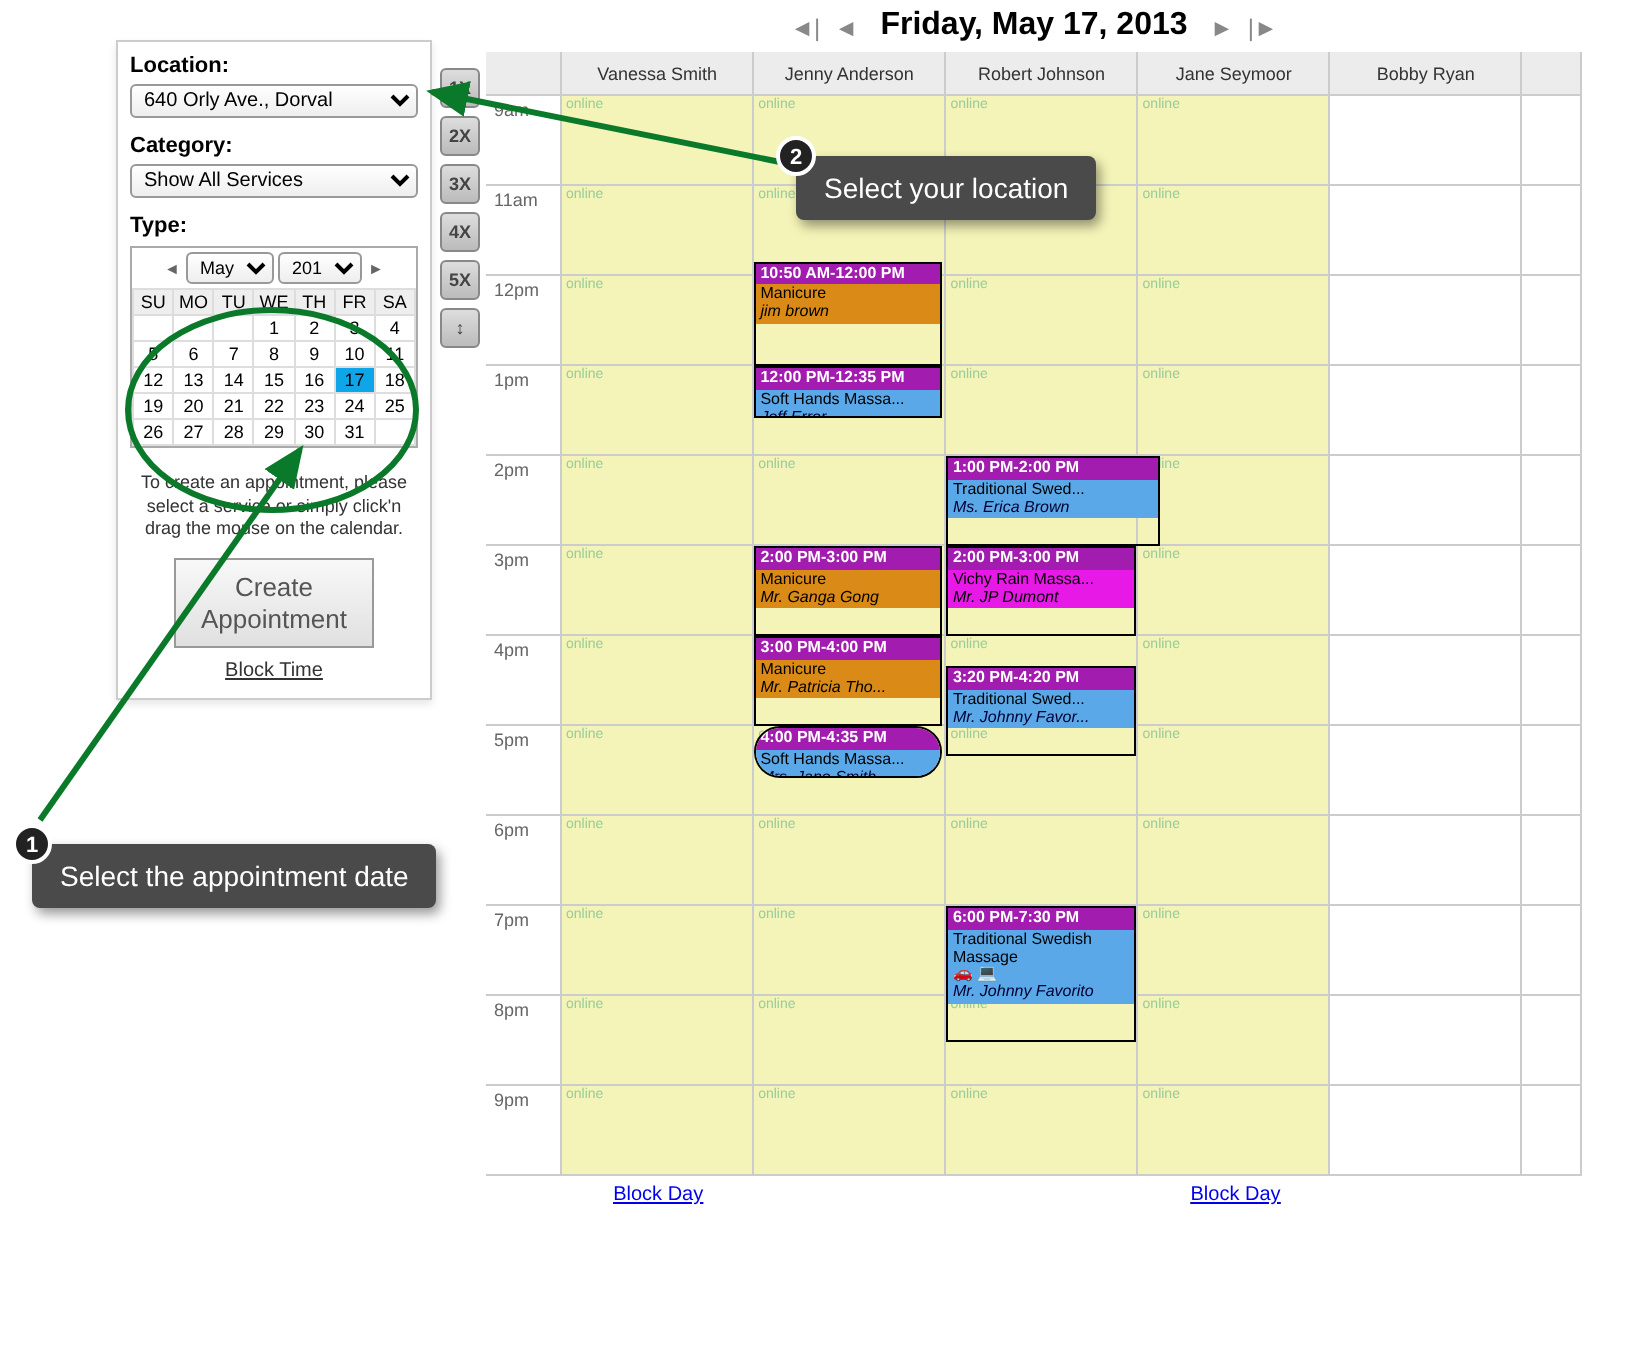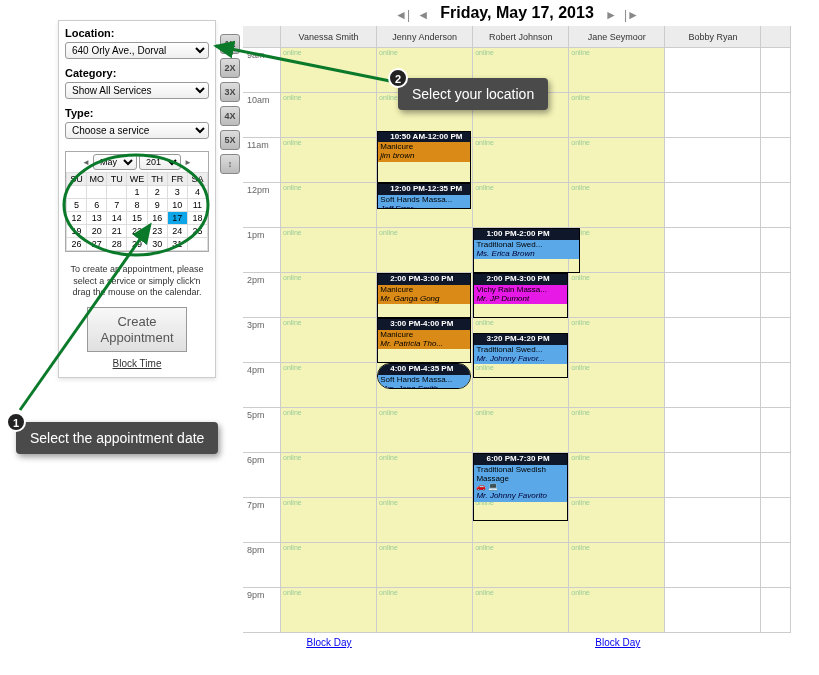--- a/index.html
+++ b/index.html
@@ -36,21 +36,21 @@
 
 .grid-body { position: relative; }
 .hrow { display: flex; height: 45px; }
 .time-gutter { width: 38px; border-right: 1px solid #ccc; border-bottom: 1px solid #ccc; font-size: 9px; color: #666; padding: 2px 4px; background: #fff; }
 .cell { flex: 1; border-right: 1px solid #ccc; border-bottom: 1px solid #ccc; position: relative; }
 .cell.avail { background: #f4f4b8; }
 .cell.unavail { background: #fff; }
 .online-tag { position: absolute; top: 1px; left: 2px; font-size: 7px; color: #9c9; }
 
 .appt { position: absolute; width: 84px; font-size: 8px; line-height: 1.1; overflow: hidden; border: 1px solid #000; }
-.appt .time-bar { background: #0f172a; color: #fff; font-weight: bold; padding: 1px 12px; font-size: 8px; white-space: nowrap; }
+.appt .time-bar { background: #a21caf; color: #fff; font-weight: bold; padding: 1px 2px; font-size: 8px; white-space: nowrap; }
 .appt .body { padding: 1px 2px; }
 .appt .svc { font-weight: normal; color: #000; }
 .appt .client { font-style: italic; color: #000; }
 .appt.orange .body { background: #d98a17; }
 .appt.blue .body { background: #5aa8e8; }
 .appt.magenta .body { background: #e619e6; }
 .appt.blue .client { color: #003; }
 
 .footer-row { display: flex; }
 .footer-cell { flex: 1; text-align: center; font-size: 10px; text-decoration: underline; padding: 4px 0; }
@@ -64,21 +64,20 @@
 </style>
 </head>
 <body>
 
 <div class="sidebar">
   <label>Location:</label>
   <select><option>640 Orly Ave., Dorval</option></select>
   <label>Category:</label>
   <select><option>Show All Services</option></select>
   <label>Type:</label>
-  <select><option>Choose a service</option></select>
 
   <div class="mini-cal">
     <div class="mini-cal-header">
       <span class="nav">◄</span>
       <select><option>May</option></select>
       <select><option>201</option></select>
       <span class="nav">►</span>
     </div>
     <table>
       <thead>
@@ -186,37 +185,20 @@
         <div class="cell avail">
           <div class="online-tag">online</div>
         </div>
         <div class="cell avail">
           <div class="online-tag">online</div>
         </div>
         <div class="cell unavail"></div>
         <div class="cell unavail" style="flex: 0.3 1 0%;"></div>
       </div>
       <div class="hrow">
-        <div class="time-gutter">10am</div>
-        <div class="cell avail">
-          <div class="online-tag">online</div>
-        </div>
-        <div class="cell avail">
-          <div class="online-tag">online</div>
-        </div>
-        <div class="cell avail">
-          <div class="online-tag">online</div>
-        </div>
-        <div class="cell avail">
-          <div class="online-tag">online</div>
-        </div>
-        <div class="cell unavail"></div>
-        <div class="cell unavail" style="flex: 0.3 1 0%;"></div>
-      </div>
-      <div class="hrow">
         <div class="time-gutter">11am</div>
         <div class="cell avail">
           <div class="online-tag">online</div>
         </div>
         <div class="cell avail">
           <div class="online-tag">online</div>
         </div>
         <div class="cell avail">
           <div class="online-tag">online</div>
         </div>

